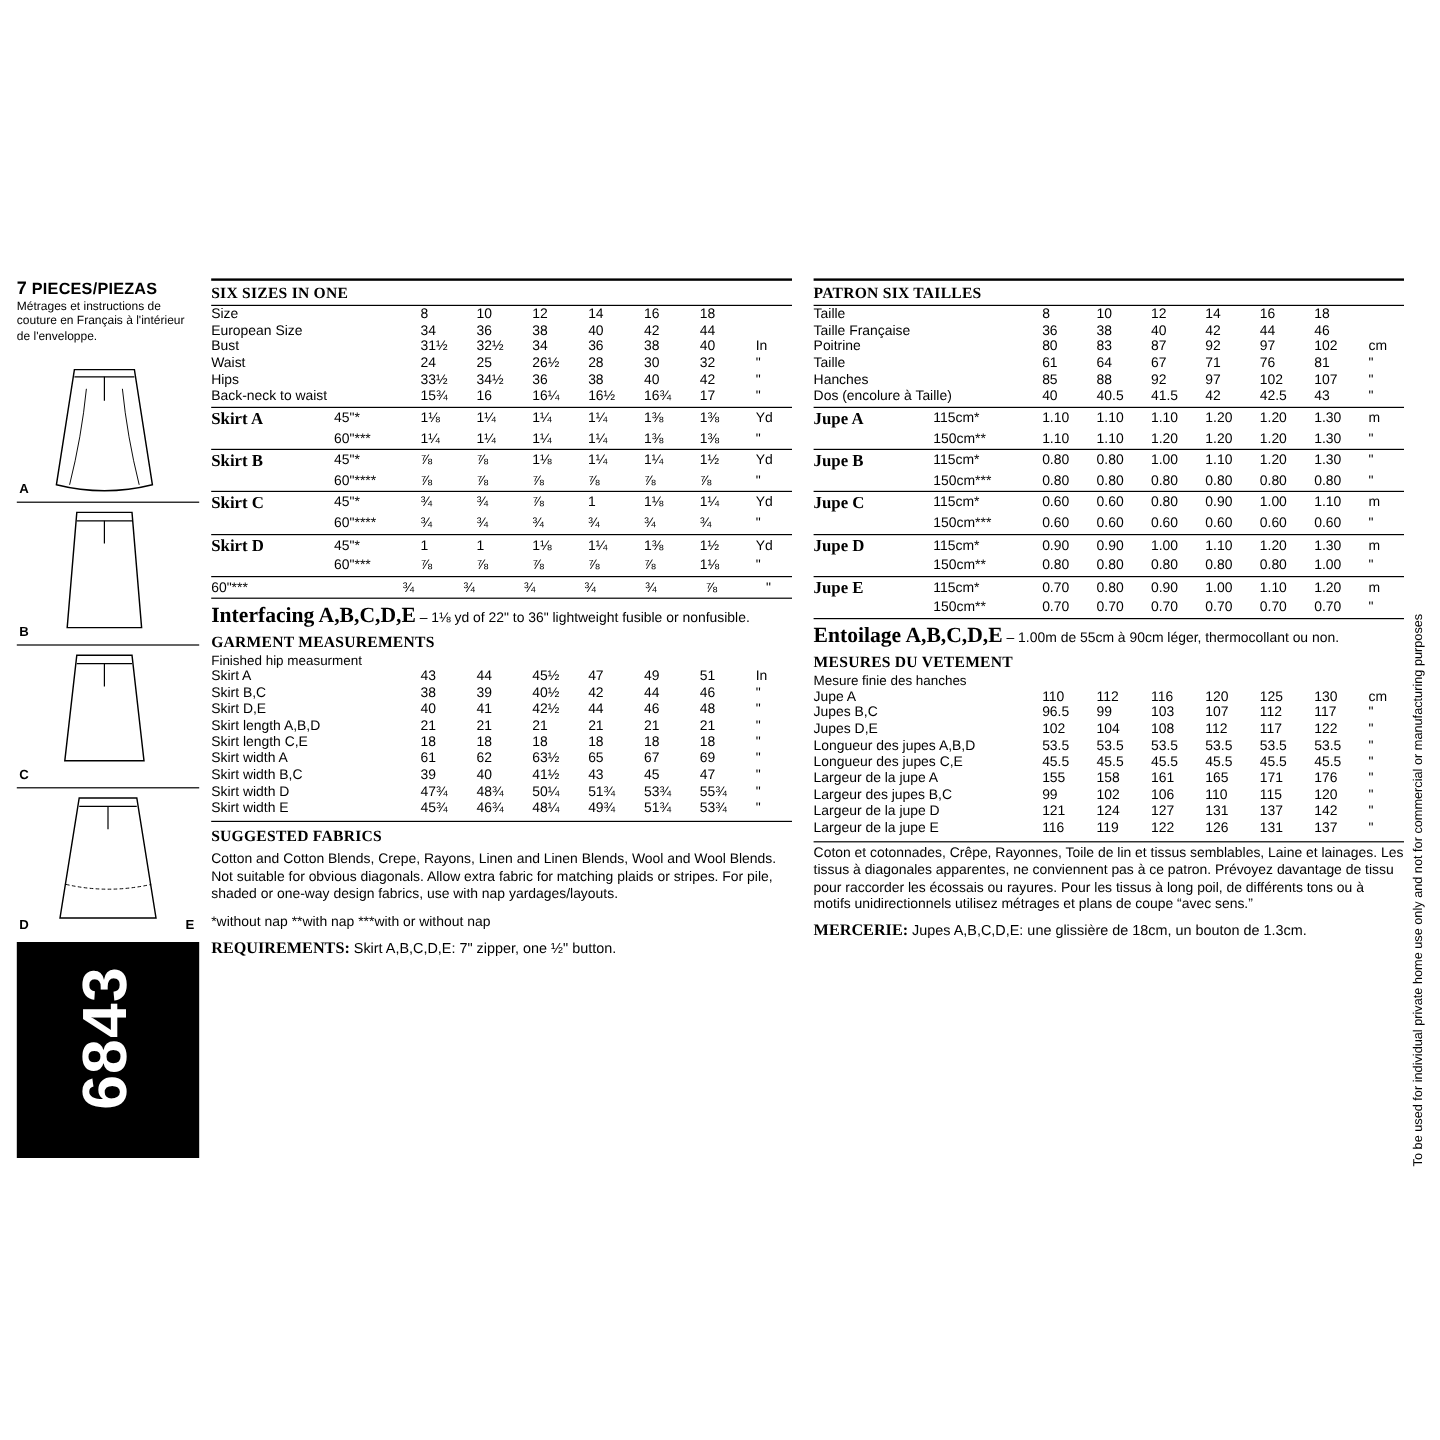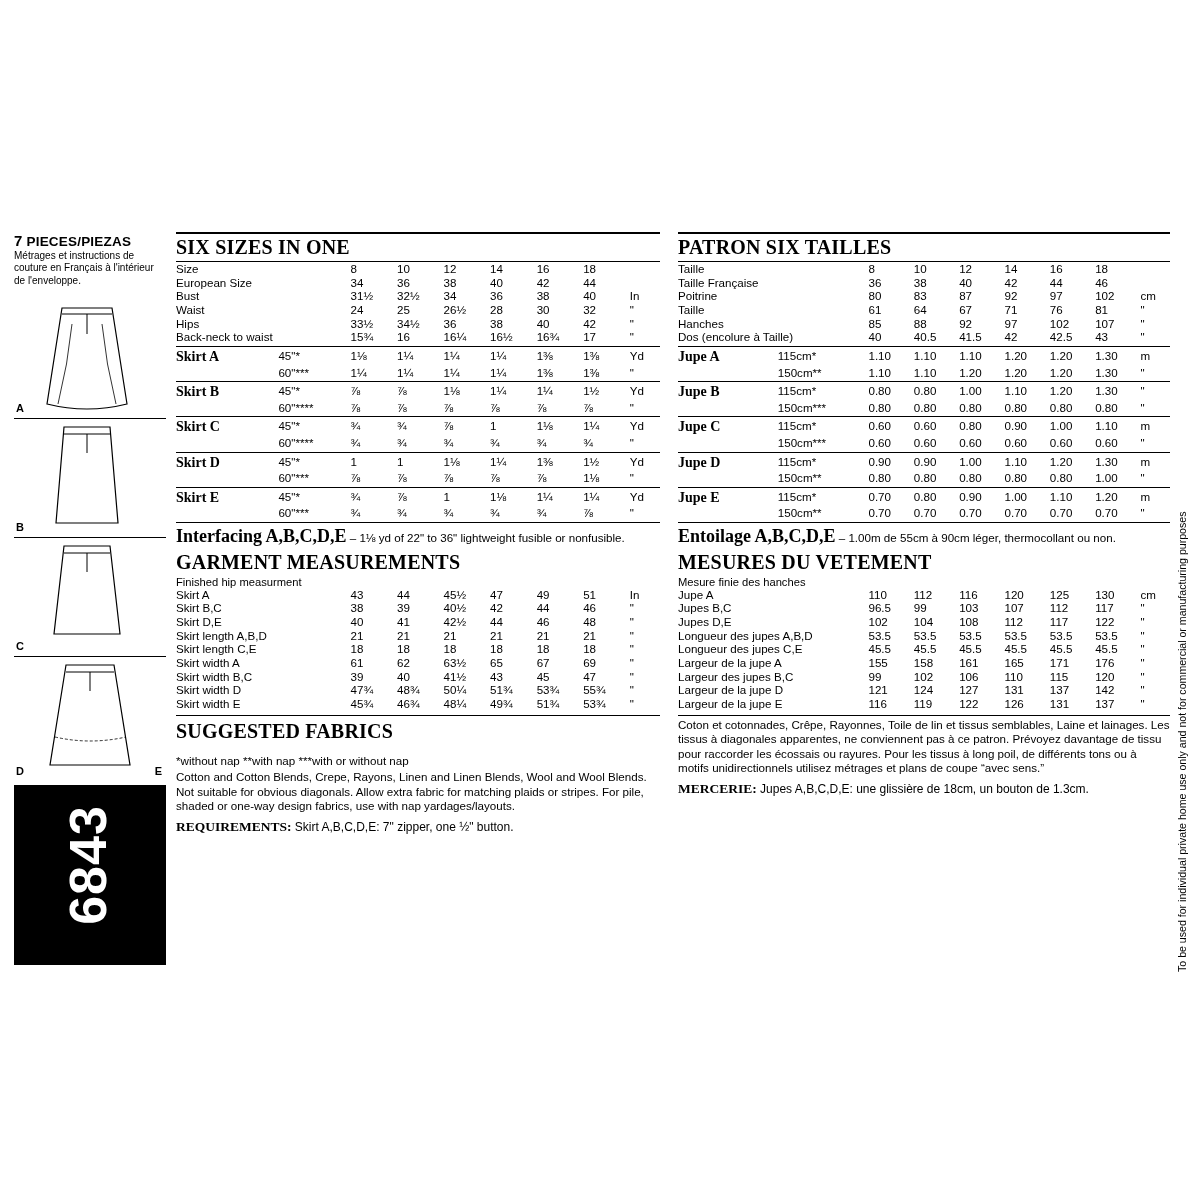--- a/index.html
+++ b/index.html
@@ -35,21 +35,21 @@
   }
 
   
   .panel{position:absolute;top:232px;}
   .panel.en{left:176px;width:484px;}
   .panel.fr{left:678px;width:492px;}
   .rule2{border-top:2px solid #000;}
 
   h2.sect{
     font-family:"Liberation Serif", serif;
-    font-size:20px;font-weight:bold;margin:0;padding:2px 0 2px 0;letter-spacing:.2px;
+    font-size:13px;font-weight:bold;margin:0;padding:2px 0 2px 0;letter-spacing:.2px;
   }
   .hdrline{border-bottom:1px solid #000;}
 
   table.grid{border-collapse:collapse;width:100%;font-size:11.6px;line-height:1.18;}
   table.grid td{padding:0 0 0 0;vertical-align:top;white-space:nowrap;}
   .lbl{width:150px;}
   .num-c{width:40px;}
   .unit{width:26px;}
 
   .sk{font-family:"Liberation Serif", serif;font-weight:bold;font-size:14px;}
@@ -313,31 +313,20 @@
           <td>1⅛</td>
           <td>"</td>
         </tr>
       </tbody>
     </table>
 
     <div class="blockrule"></div>
     <table class="grid yard">
       <tbody>
         <tr>
-          <td class="sk" style="width:88px;">Skirt E</td>
-          <td style="width:62px;">45"*</td>
-          <td class="num-c">¾</td>
-          <td class="num-c">⅞</td>
-          <td class="num-c">1</td>
-          <td class="num-c">1⅛</td>
-          <td class="num-c">1¼</td>
-          <td class="num-c">1¼</td>
-          <td class="unit">Yd</td>
-        </tr>
-        <tr>
           <td></td>
           <td>60"***</td>
           <td>¾</td>
           <td>¾</td>
           <td>¾</td>
           <td>¾</td>
           <td>¾</td>
           <td>⅞</td>
           <td>"</td>
         </tr>
@@ -442,22 +431,22 @@
           <td>49¾</td>
           <td>51¾</td>
           <td>53¾</td>
           <td>"</td>
         </tr>
       </tbody>
     </table>
 
     <div class="blockrule" style="margin-top:4px;"></div>
     <h2 class="sect">SUGGESTED FABRICS</h2>
+    <div class="para">Cotton and Cotton Blends, Crepe, Rayons, Linen and Linen Blends, Wool and Wool Blends. Not suitable for obvious diagonals. Allow extra fabric for matching plaids or stripes. For pile, shaded or one-way design fabrics, use with nap yardages/layouts.</div>
     <div class="para" style="margin-top:9px;">*without nap **with nap ***with or without nap</div>
-    <div class="para">Cotton and Cotton Blends, Crepe, Rayons, Linen and Linen Blends, Wool and Wool Blends. Not suitable for obvious diagonals. Allow extra fabric for matching plaids or stripes. For pile, shaded or one-way design fabrics, use with nap yardages/layouts.</div>
     <div class="reqline">
       <b>REQUIREMENTS:</b><span> Skirt A,B,C,D,E: 7" zipper, one ½" button.</span>
     </div>
   </div>
 
   <div class="panel fr">
     <div class="rule2"></div>
     <h2 class="sect hdrline">PATRON SIX TAILLES</h2>
 
     <table class="grid sizetbl">

